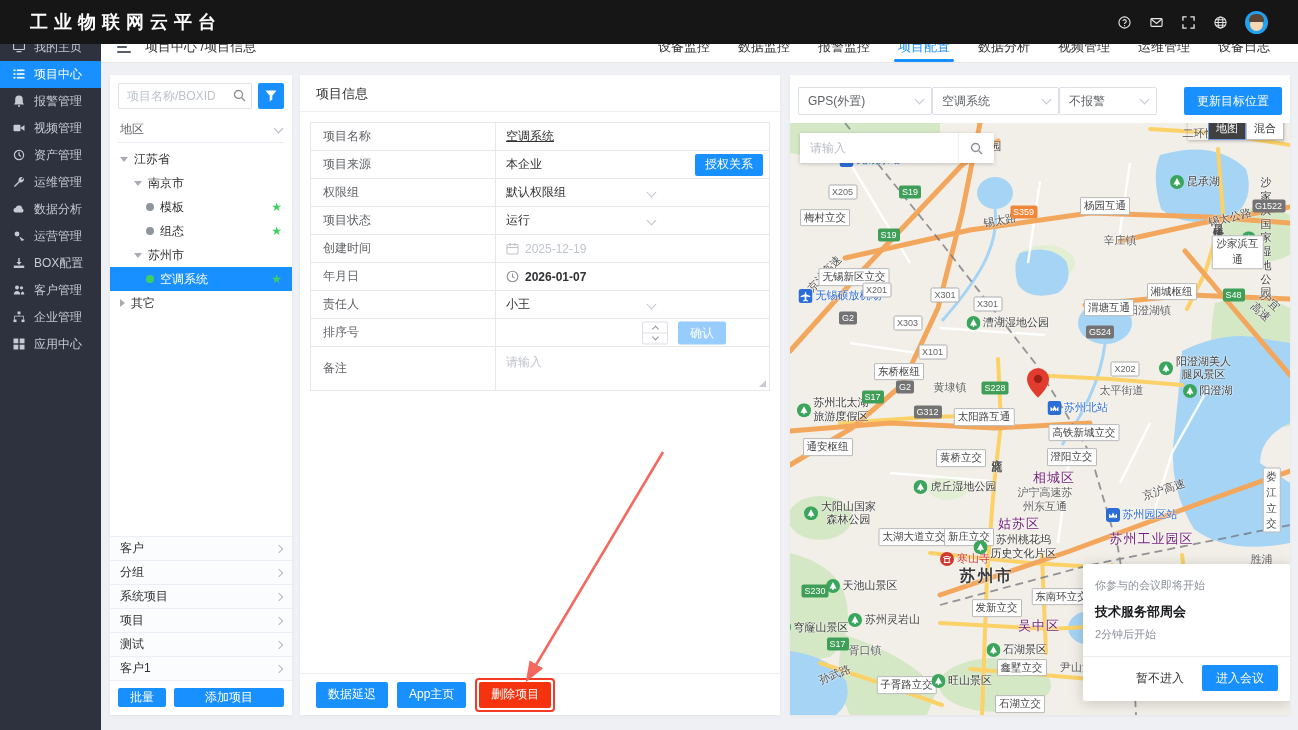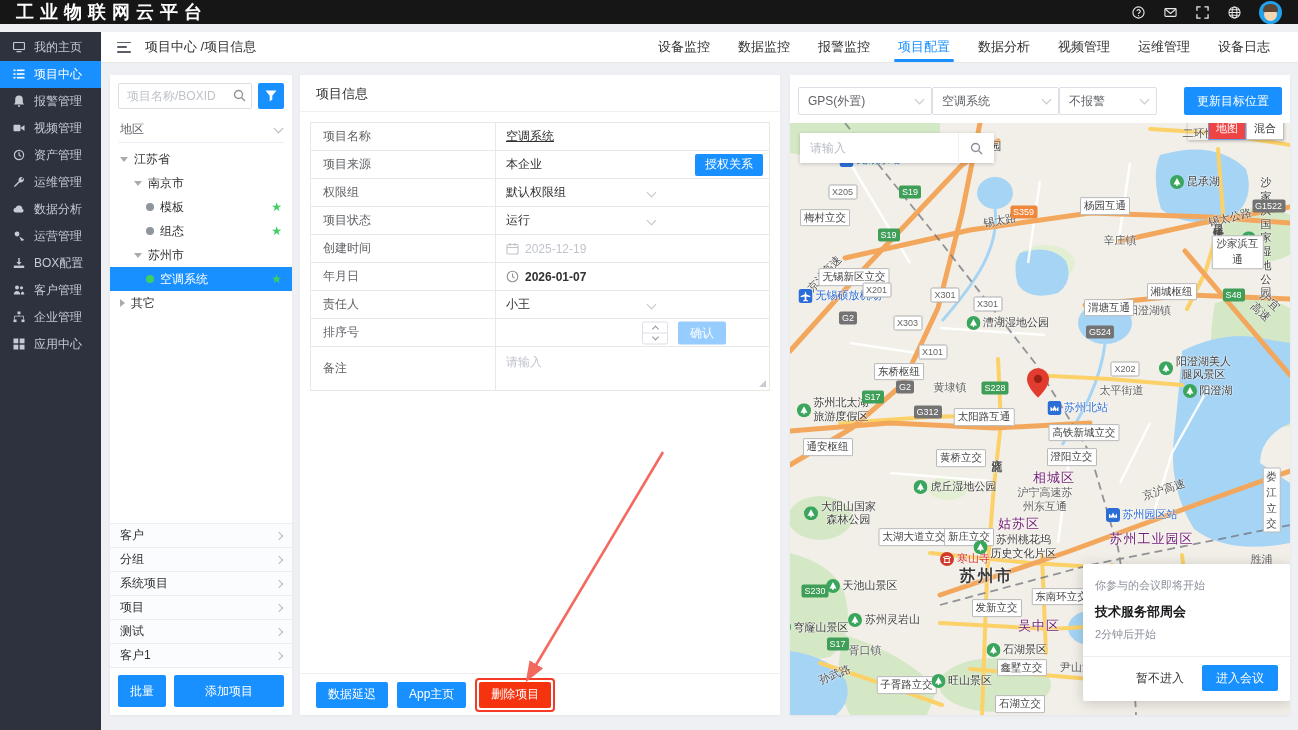--- a/index.html
+++ b/index.html
@@ -1,21 +1,21 @@
 <!DOCTYPE html>
 <html><head>
 <meta charset="utf-8">
 <style>
   * { box-sizing: border-box; margin: 0; padding: 0; }
   html,body { width:1298px; height:730px; overflow:hidden; }
   body { font-family:"Liberation Sans","DejaVu Sans",sans-serif; font-size:12px; color:#303133; background:#eef0f4; position:relative; }
   .app { position:absolute; inset:0; }
 
   
-  .header { position:absolute; left:0; top:0; right:0; height:24px; background:#161616; display:flex; align-items:center; padding:0 16px; z-index:30; }
+  .header { position:absolute; left:0; top:0; right:0; height:44px; background:#161616; display:flex; align-items:center; padding:0 30px; z-index:30; }
   .header-title { color:#fff; font-size:18px; font-weight:bold; letter-spacing:6px; }
   .header-right { margin-left:auto; display:flex; align-items:center; gap:17px; }
   .hicon { width:15px; height:15px; color:#e8e8e8; display:flex; align-items:center; justify-content:center; cursor:pointer; }
   .hicon svg { width:13px; height:13px; display:block; }
   .avatar { width:23px; height:23px; border-radius:50%; background:#22a2ec; position:relative; overflow:hidden; cursor:pointer; }
   .avatar .face { position:absolute; left:5px; top:7px; width:13px; height:13px; border-radius:50%; background:#f6d7b2; }
   .avatar .hair { position:absolute; left:4px; top:3px; width:15px; height:8px; border-radius:8px 8px 2px 2px; background:#5d4634; }
 
   
   .sidebar { position:absolute; left:0; top:32px; bottom:0; width:101px; background:#2e323e; z-index:20; padding-top:2px; }
@@ -57,21 +57,21 @@
   .exp.right { border-top:4px solid transparent; border-bottom:4px solid transparent; border-left:5px solid #a8abb2; }
   .tnode .dot { width:8px; height:8px; border-radius:50%; margin-right:6px; flex:none; }
   .dot.gray { background:#8f959e; } .dot.green { background:#3ecf63; }
   .tnode .star { margin-left:auto; margin-right:10px; color:#3ecf63; font-size:12px; }
   .tree-spacer { flex:1; }
   .accordion { border-top:1px solid #ebeef5; }
   .acc-row { height:24px; display:flex; align-items:center; justify-content:space-between; padding:0 10px; border-bottom:1px solid #ebeef5; background:#fbfcfd; cursor:pointer; color:#303133; }
   .chev-r { width:6px; height:6px; border-right:1.5px solid #b4b8bf; border-bottom:1.5px solid #b4b8bf; transform:rotate(-45deg); }
   .chev-d { width:7px; height:7px; border-right:1.5px solid #b4b8bf; border-bottom:1.5px solid #b4b8bf; transform:rotate(45deg); margin-top:-3px; }
   .tree-buttons { display:flex; gap:8px; padding:7px 8px 8px; }
-  .btn { border:none; border-radius:2px; background:#1890ff; color:#fff; font-size:12px; height:32px; cursor:pointer; font-family:inherit; }
+  .btn { border:none; border-radius:2px; background:#1890ff; color:#fff; font-size:12px; height:19px; cursor:pointer; font-family:inherit; }
   .btn-batch { width:48px; flex:none; }
   .btn-add { flex:1; }
 
   
   .form-title { height:37px; line-height:37px; padding:0 16px; font-size:13px; color:#303133; border-bottom:1px solid #f0f0f0; }
   .form-table { margin:10px; border:1px solid #e8e8e8; border-bottom:none; }
   .frow { display:flex; border-bottom:1px solid #e8e8e8; min-height:28px; }
   .flabel { width:185px; flex:none; padding:0 12px; display:flex; align-items:center; color:#606266; border-right:1px solid #e8e8e8; }
   .fvalue { flex:1; position:relative; display:flex; align-items:center; padding:0 10px; color:#303133; }
   .val-link { text-decoration:underline; cursor:pointer; }
@@ -102,21 +102,21 @@
   .update-btn { margin-left:auto; height:28px; padding:0 13px; }
   .map-area { position:absolute; left:0; right:0; top:48px; bottom:0; background:#f2efe8; overflow:hidden; }
   .map-svg { position:absolute; inset:0; width:100%; height:100%; }
 
   .map-search { position:absolute; left:10px; top:10px; display:flex; box-shadow:0 1px 4px rgba(0,0,0,.2); z-index:5; }
   .map-search input { width:158px; height:30px; border:none; padding:0 10px; font-size:12px; outline:none; font-family:inherit; }
   .map-search input::placeholder { color:#b9bdc4; }
   .map-search button { width:36px; height:30px; background:#fff; border:none; border-left:1px solid #eee; display:flex; align-items:center; justify-content:center; color:#8b9097; cursor:pointer; }
   .layer-toggle { position:absolute; right:6px; top:-6px; display:flex; z-index:6; box-shadow:0 1px 3px rgba(0,0,0,.25); font-size:11px; }
   .layer-seg { padding:3px 7px; background:#fff; color:#333; border:1px solid #bfbfbf; cursor:pointer; }
-  .layer-seg.active { background:#ef4444; color:#fff; border-color:#6f99e3;margin-left:20px; }
+  .layer-seg.active { background:#404040; color:#fff; border-color:#6f99e3;margin-left:20px; }
 
   .ml { position:absolute; transform:translate(-50%,-50%); white-space:pre-line; text-align:center; line-height:1.25; color:#4c4c4c; font-size:11px; text-shadow:0 0 2px #fff,0 0 2px #fff; z-index:2; pointer-events:none; display:flex; align-items:center; gap:3px; }
   .ml.t-city { font-size:16px; font-weight:bold; color:#3a3a3a; letter-spacing:2px; }
   .ml.t-district { font-size:13px; color:#701a75; letter-spacing:1px; }
   .ml.t-town { font-size:11px; color:#5c5c5c; }
   .ml.t-road { font-size:11px; color:#4f4f4f; }
   .ml.t-roadv { writing-mode:vertical-lr; letter-spacing:1px; }
   .ml.t-ic { background:#fff; border:1px solid #b9b9b9; padding:0 3px; font-size:10.5px; color:#454545; text-shadow:none; border-radius:1px; line-height:1.5; }
   .ml.t-park { color:#3c3c3c; }
   .ml.t-station { color:#2b6dd6; }

